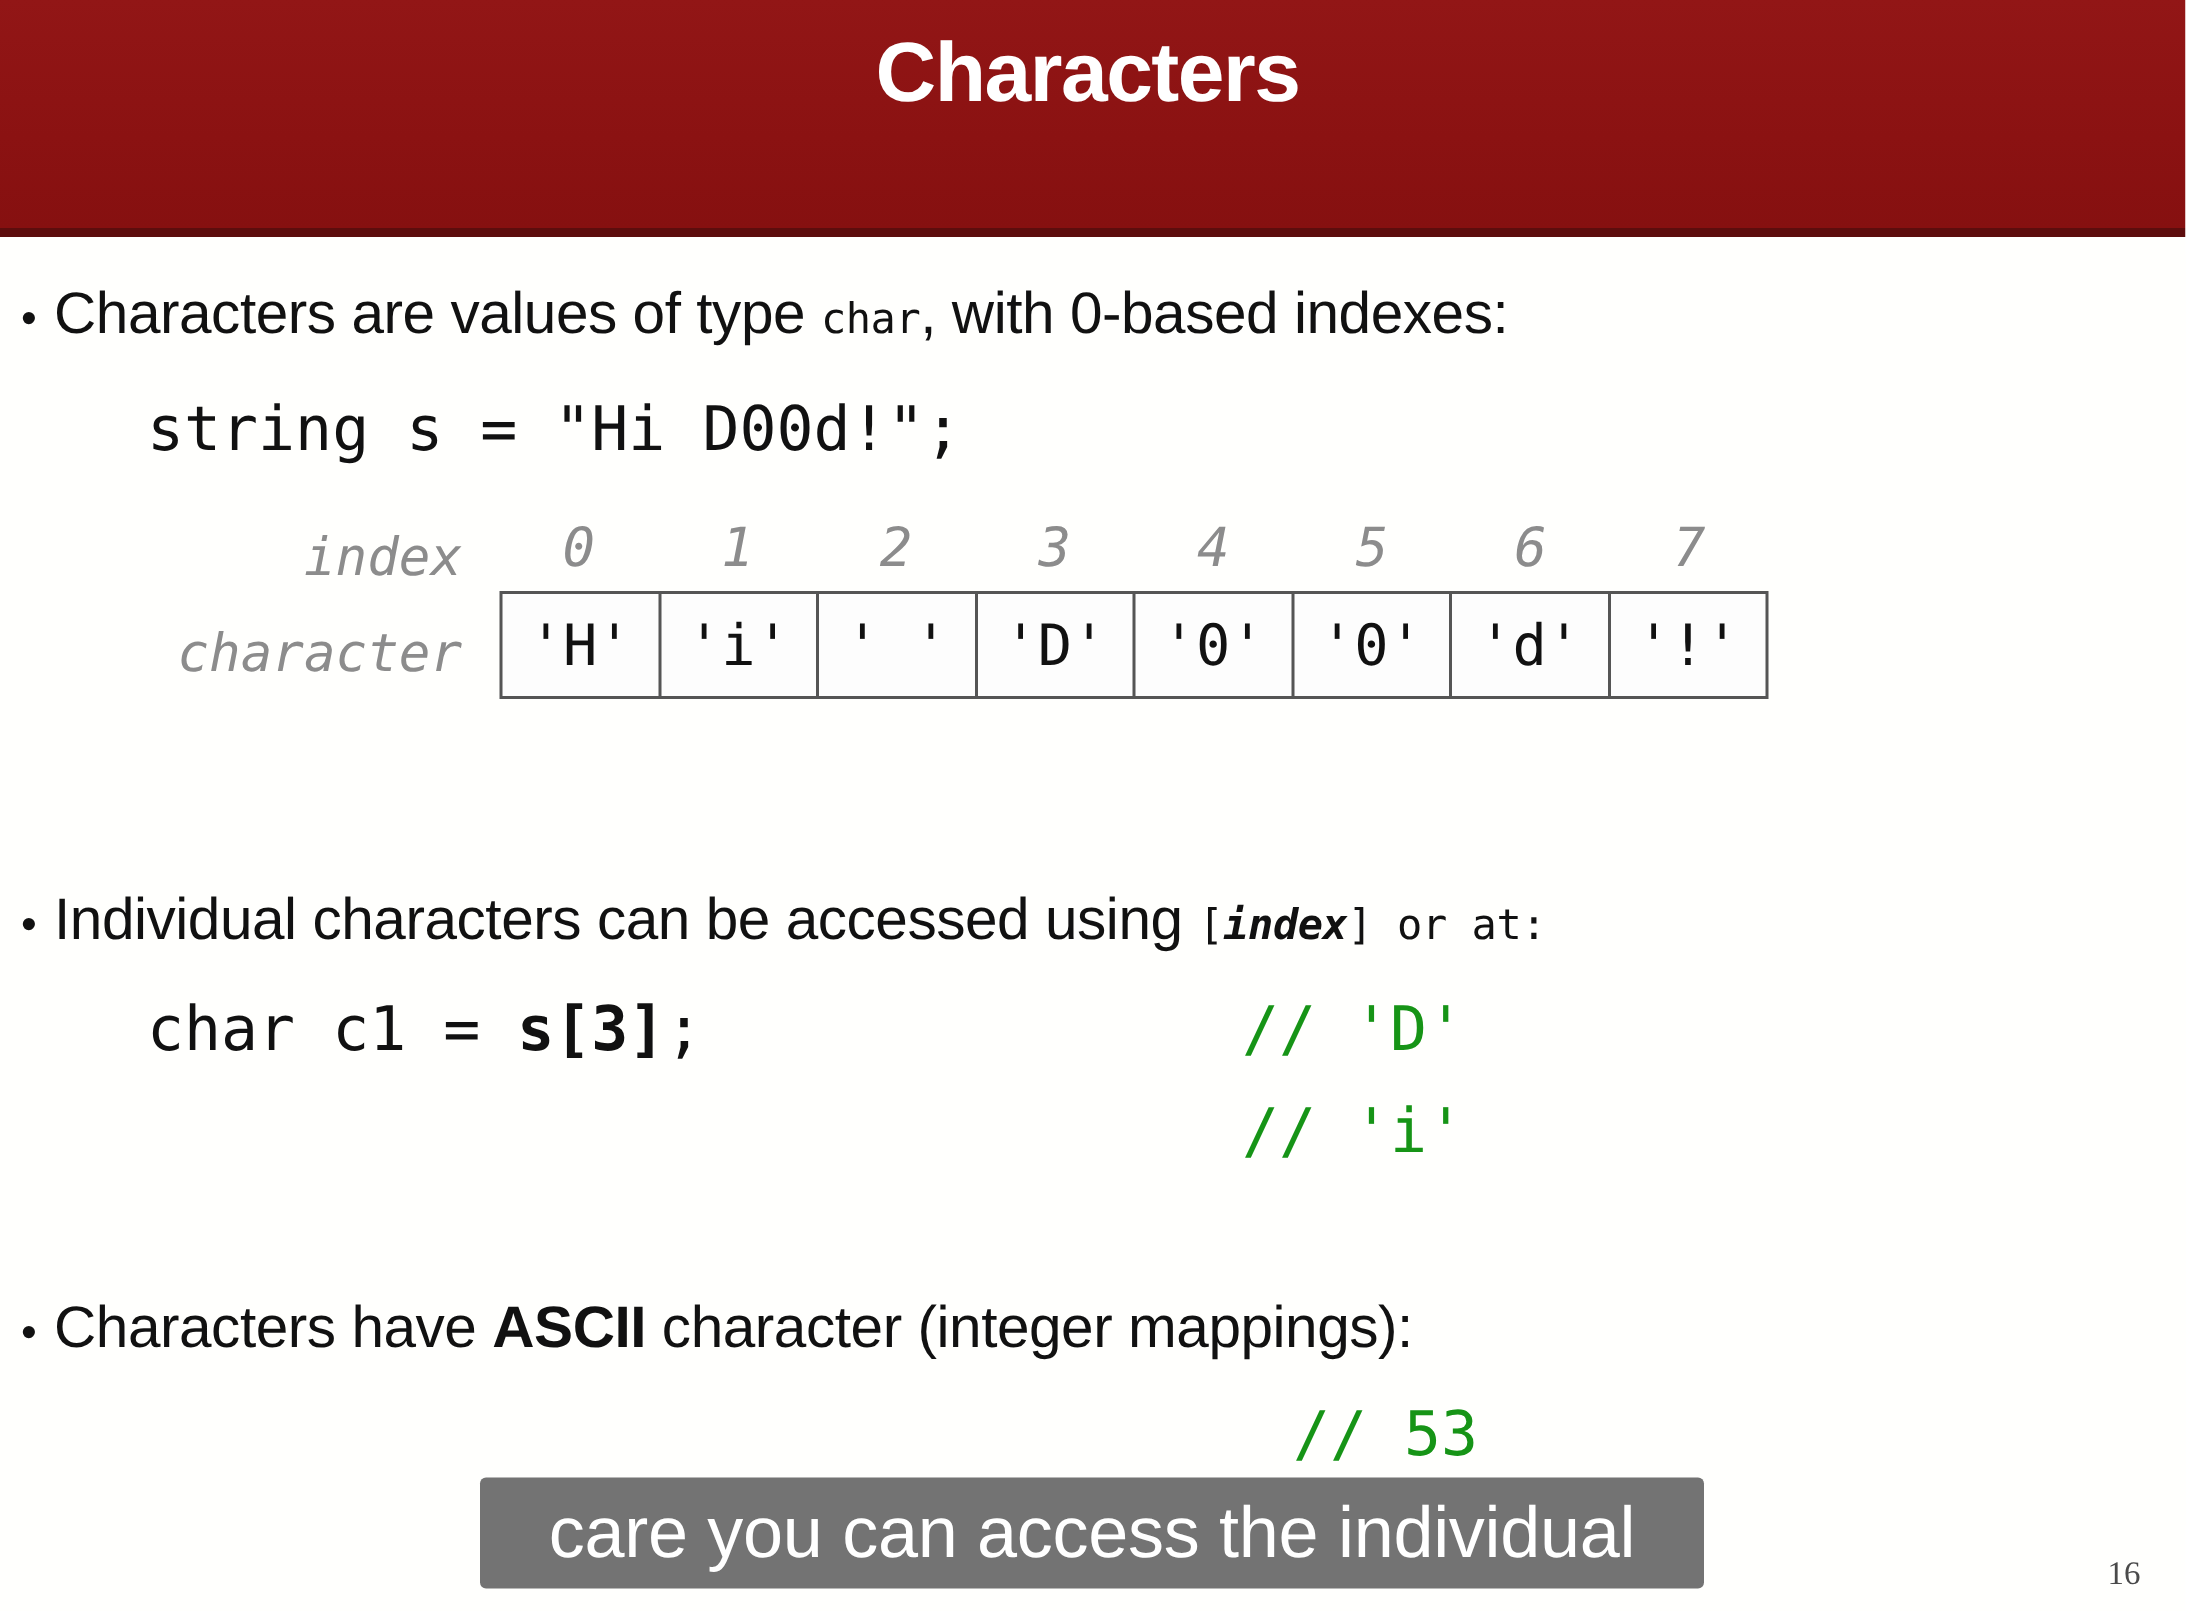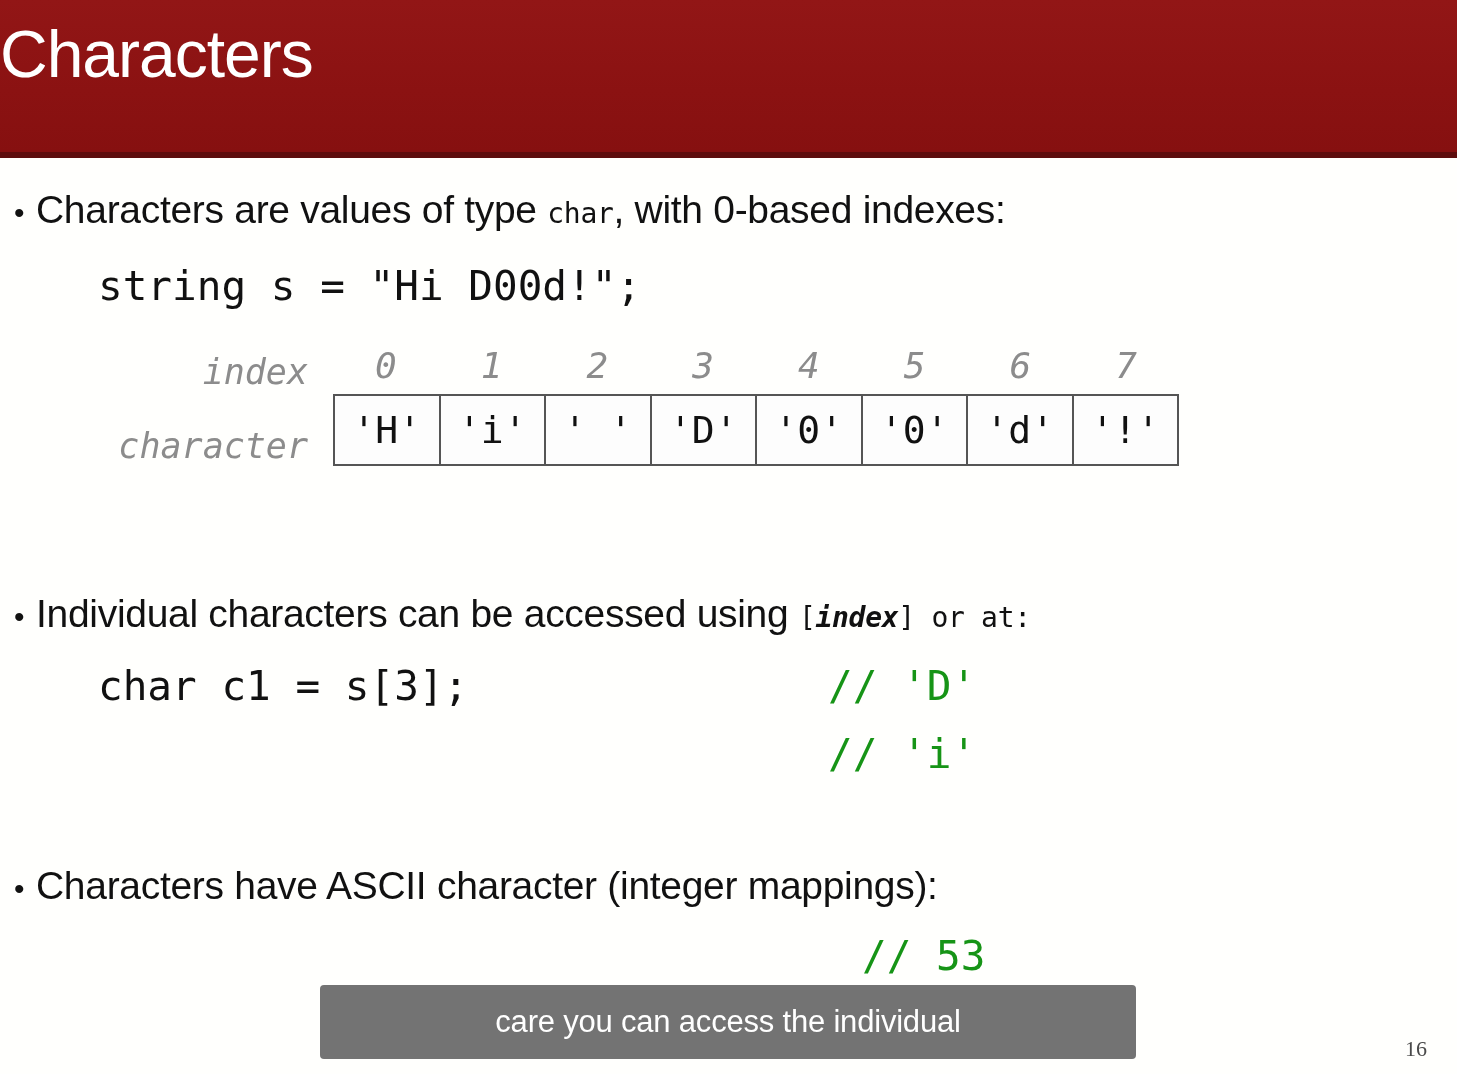--- a/index.html
+++ b/index.html
@@ -29,24 +29,24 @@
     position: absolute;
     left: 0; top: 152px;
     width: 1457px;
     height: 6px;
     background: #5d0d0d;
   }
   #slide-title {
     position: absolute;
     left: 0; top: 13px;
     width: 1450px;
-    text-align: left;
+    text-align: center;
     color: #ffffff;
-    font-size: 66px;
-    font-weight: normal;
+    font-size: 56px;
+    font-weight: bold;
     letter-spacing: -1px;
     line-height: 1.25;
     font-family: "Liberation Sans", sans-serif;
   }
 
   
   #content {
     position: absolute;
     left: 0; top: 158px;
     width: 1457px;
@@ -69,21 +69,21 @@
     font-size: 39px;
     color: #111111;
     white-space: nowrap;
     letter-spacing: -0.3px;
   }
   .mono {
     font-family: "DejaVu Sans Mono", "Liberation Mono", monospace;
     font-size: 28px;
   }
   .mono-bi { font-weight: bold; font-style: italic; }
-  .bold { font-weight: normal; }
+  .bold { font-weight: bold; }
 
   
   .code-line {
     position: absolute;
     font-family: "DejaVu Sans Mono", "Liberation Mono", monospace;
     font-size: 41px;
     color: #111111;
     white-space: pre;
     letter-spacing: 0px;
   }
@@ -141,40 +141,40 @@
     font-style: italic;
     font-size: 35px;
     color: #8c8c8c;
     white-space: nowrap;
   }
   #label-index {
     left: 168px; top: 194px;
     width: 140px; text-align: right;
   }
   #label-character {
-    left: 118px; top: 268px;
+    left: 118px; top: 258px;
     width: 190px; text-align: right;
   }
 
   
   #caption-bar {
     position: absolute;
     left: 320px;
     top: 985px;
     width: 816px;
     height: 74px;
     background: #737373;
     border-radius: 4px;
     display: flex;
     align-items: center;
     justify-content: center;
   }
   #caption-text {
     color: #ffffff;
-    font-size: 31px;
+    font-size: 48px;
     letter-spacing: -0.2px;
     white-space: nowrap;
   }
 
   
   #page-number {
     position: absolute;
     right: 30px;
     bottom: 12px;
     font-size: 22px;

